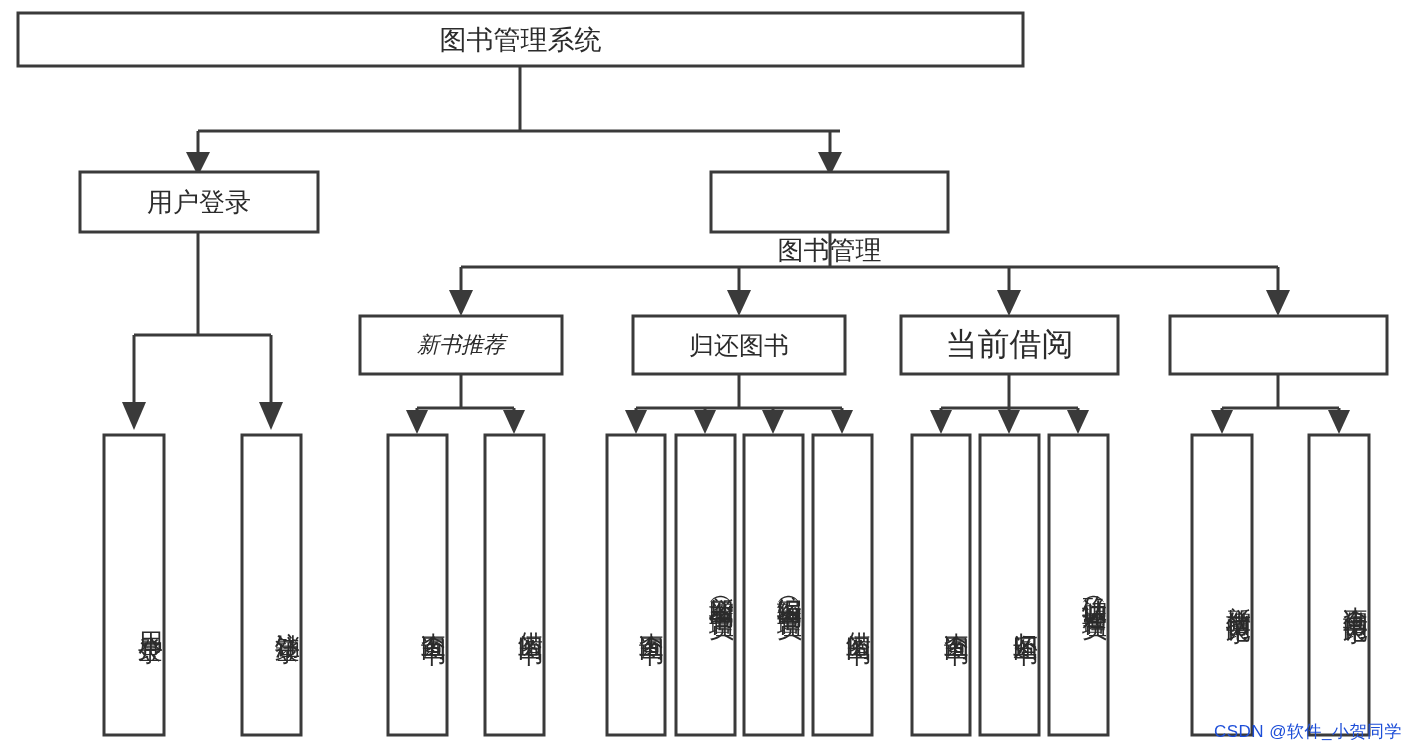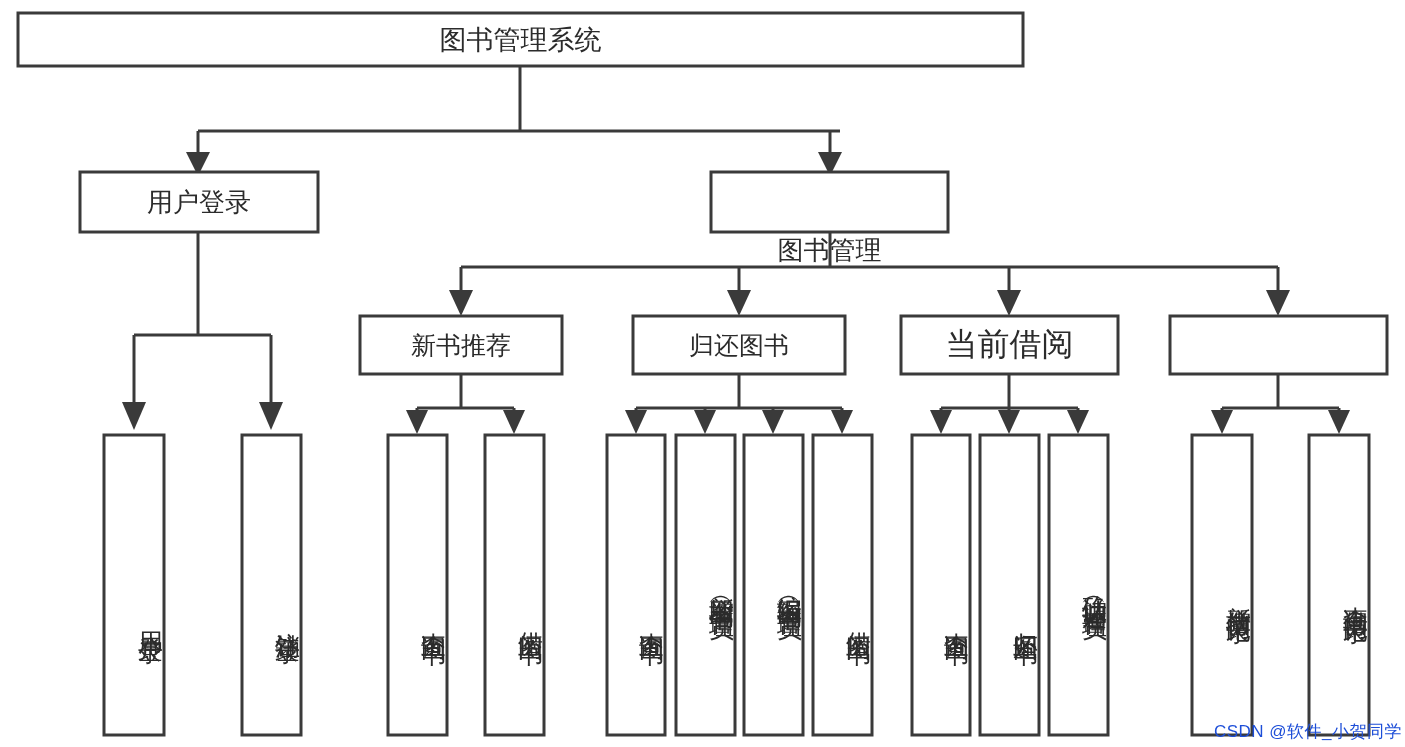--- a/index.html
+++ b/index.html
@@ -188,21 +188,21 @@
 
     <rect class="node-box" x="1192" y="435" width="60" height="300"></rect>
     <rect class="node-box" x="1309" y="435" width="60" height="300"></rect>
   </svg>
 
   <div class="htext" style="left:18px; top:13px; width:1005px; height:53px; font-size:27px;">图书管理系统</div>
 
   <div class="htext" style="left:80px; top:172px; width:238px; height:60px; font-size:26px;">用户登录</div>
   <div class="htext" style="left:711px; top:172px; width:237px; height:60px; font-size:26px;margin-top:48px;">图书管理</div>
 
-  <div class="htext" style="left:360px; top:316px; width:202px; height:58px; font-size:25px;">新书推荐</div>
+  <div class="htext" style="left:360px; top:316px; width:202px; height:58px; font-size:22px;font-style:italic;">新书推荐</div>
   <div class="htext" style="left:633px; top:316px; width:212px; height:58px; font-size:25px;">归还图书</div>
   <div class="htext" style="left:901px; top:316px; width:217px; height:58px; font-size:32px;">当前借阅</div>
 
   <div class="vtext" style="left:104px; top:500px; width:60px; height:235px;">用户登录</div>
   <div class="vtext" style="left:242px; top:500px; width:59px; height:235px;">注销登录</div>
 
   <div class="vtext" style="left:388px; top:500px; width:59px; height:235px;">查询图书</div>
   <div class="vtext" style="left:485px; top:500px; width:59px; height:235px;">借阅图书</div>
 
   <div class="vtext" style="left:607px; top:500px; width:58px; height:235px;">查询图书</div>

